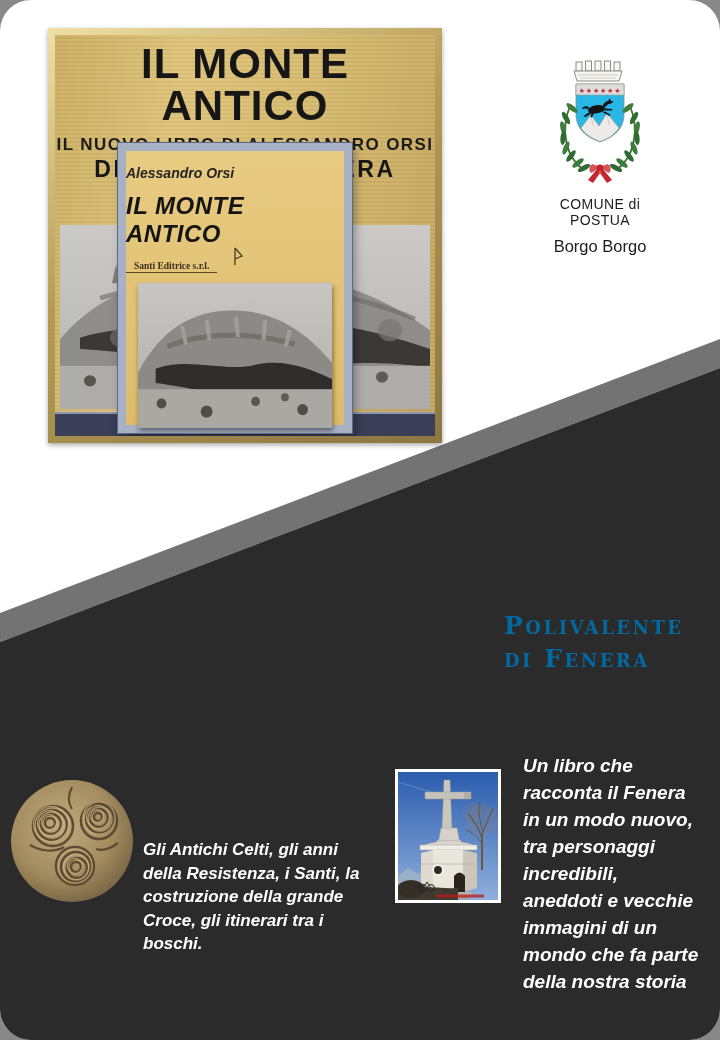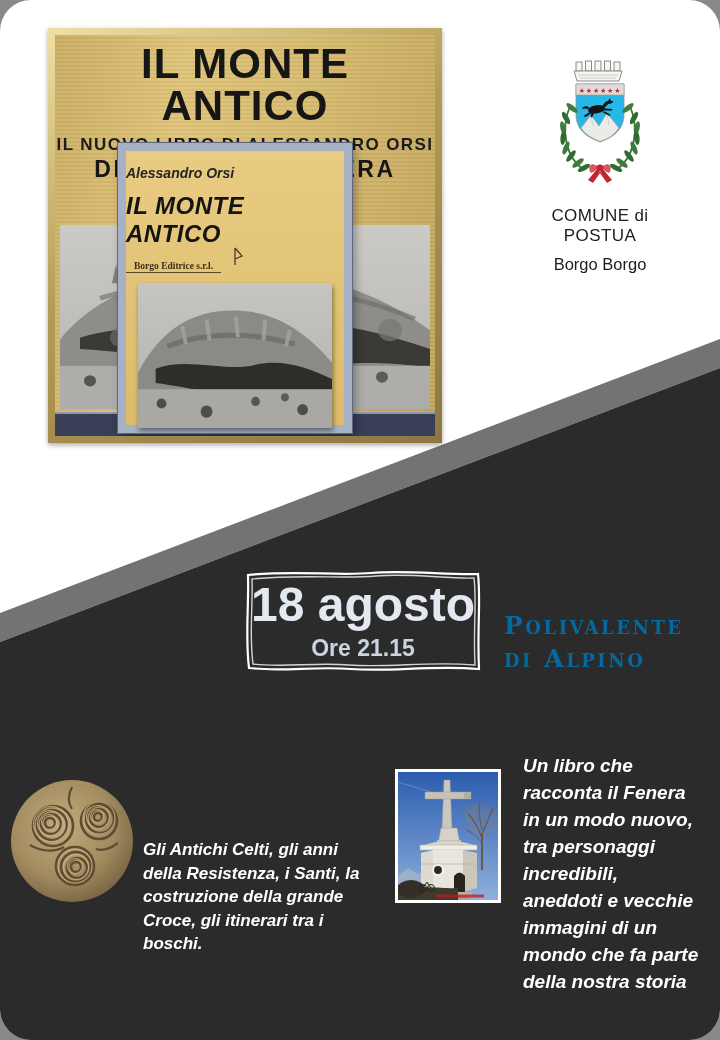--- a/index.html
+++ b/index.html
@@ -63,21 +63,21 @@
     position:relative;display:inline-block;font-family:"Liberation Serif",serif;
     font-size:9.5px;font-weight:700;color:#3c2f1a;padding:0 8px 1px;
     border-bottom:1px solid #5a4a2a;
   }
   .book-image{margin:8px auto 0;width:194px;height:145px;box-shadow:1px 3px 5px rgba(0,0,0,.45);}
   .book-image svg{width:100%;height:100%;display:block;}
 
   
   .arms{position:absolute;left:530px;top:56px;width:140px;text-align:center;color:#1c1c1c;}
   .arms svg{display:block;margin:0 auto;}
-  .arms-name{margin-top:10px;font-size:17px;letter-spacing:.4px;font-weight:500;}
+  .arms-name{margin-top:0;font-size:14px;letter-spacing:.4px;font-weight:500;}
   .arms-tagline{margin-top:9px;font-size:16.5px;}
 
   
   .datebox{position:absolute;left:241px;top:566px;width:244px;height:112px;text-align:center;color:#e3e8f1;}
   .datebox svg.frame{position:absolute;inset:0;}
   .date-line{position:relative;margin-top:14px;font-size:48px;line-height:1.05;font-weight:700;letter-spacing:0;}
   .time-line{position:relative;margin-top:5px;font-size:23px;font-weight:700;color:#ccd3e0;}
 
   .venue{
     position:absolute;left:504px;top:610px;color:#0369a1;
@@ -142,21 +142,21 @@
 
       <div class="book-cover">
         <div class="book-author">Alessandro Orsi</div>
         <div class="book-title">IL MONTE ANTICO</div>
         <div class="book-pub">
           <span class="pub-logo">
             <svg width="20" height="22" viewBox="0 0 20 22">
               <path d="M10,1 L10,18 M10,1 L17,9 L10,12" stroke="#4a3b22" stroke-width="1.3" fill="none"></path>
             </svg>
           </span>
-          <span class="pub-name">Borgo Editrice s.r.l.</span>
+          <span class="pub-name">Santi Editrice s.r.l.</span>
         </div>
         <div class="book-image">
           <svg viewBox="0 0 198 142" preserveAspectRatio="none">
             <defs>
               <linearGradient id="bcsky" x1="0" y1="0" x2="0" y2="1">
                 <stop offset="0" stop-color="#c6c5c2"></stop>
                   <stop offset="1" stop-color="#b0afab"></stop>
               </linearGradient>
             </defs>
             <rect width="198" height="142" fill="url(#bcsky)"></rect>
@@ -233,32 +233,24 @@
           <path d="M42,108 Q37,112 41,117 Q47,115 48,110 Z" fill="#d8555c"></path>
           <path d="M58,108 Q63,112 59,117 Q53,115 52,110 Z" fill="#d8555c"></path>
           <circle cx="50" cy="112" r="3.6"></circle>
         </g>
       </g>
     </svg>
     <div class="arms-name">COMUNE di POSTUA</div>
     <div class="arms-tagline">Borgo Borgo</div>
   </div>
 
-  <div class="datebox">
-    <svg class="frame" viewBox="0 0 244 112">
-      <path d="M7,9 C55,4 95,10 130,7 C165,4 205,9 237,8 C240,35 236,60 238,103 C190,99 150,106 110,103 C75,100 40,106 8,102 C4,70 8,40 7,9 Z" fill="none" stroke="#ffffff" stroke-width="2.2"></path>
-      <path d="M11,13 C60,8 100,13 135,10 C170,7 206,13 233,12 C236,38 232,62 234,99 C188,95 148,102 108,99 C73,96 42,102 12,98 C8,68 12,42 11,13 Z" fill="none" stroke="#ffffff" stroke-width="1.4" opacity=".8"></path>
-    </svg>
-    <div class="date-line">18 agosto</div>
-    <div class="time-line">Ore 21.15</div>
-  </div>
 
   <div class="venue">
     <div>Polivalente</div>
-    <div>di Alpino</div>
+    <div>di Fenera</div>
   </div>
 
   <div class="stone">
     <svg viewBox="0 0 124 124">
       <defs>
         <radialGradient id="stg" cx="42%" cy="38%" r="75%">
           <stop offset="0" stop-color="#bfab7e"></stop>
           <stop offset=".55" stop-color="#a38c5f"></stop>
           <stop offset=".85" stop-color="#7d6847"></stop>
           <stop offset="1" stop-color="#57482f"></stop>

